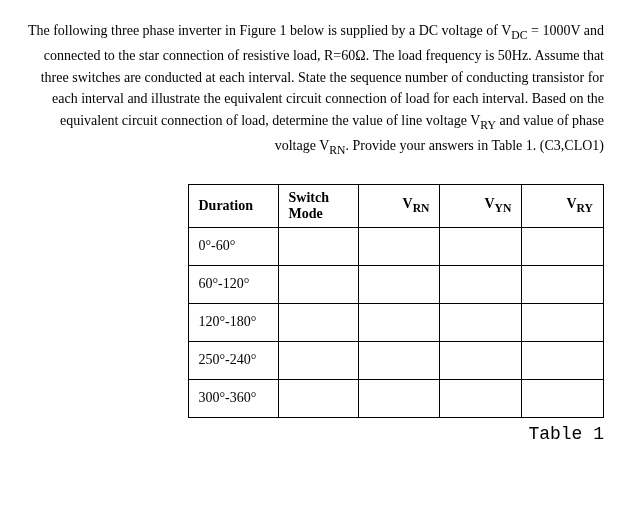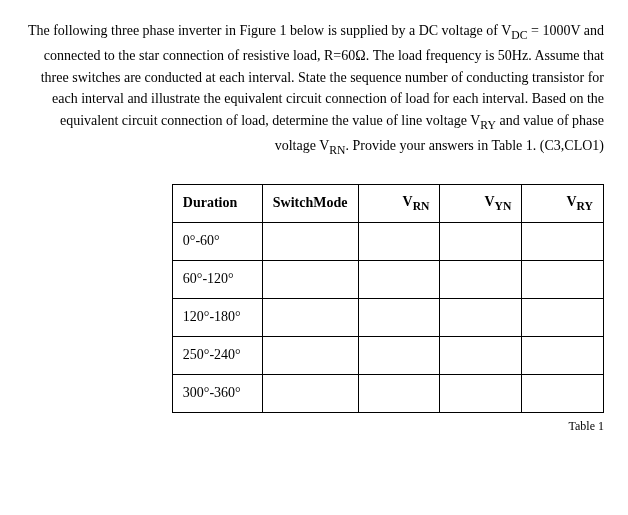--- a/index.html
+++ b/index.html
@@ -58,27 +58,28 @@
     .th-switch {
       min-width: 80px;
     }
     .th-vrn, .th-vyn, .th-vry {
       min-width: 70px;
       padding-left: 44px;
     }
 
     .col-header-multiline {
       display: flex;
+      flex-direction: column;
       align-items: flex-start;
     }
 
     .table-caption {
       margin-top: 6px;
-      font-size: 12px;
-      font-family: Liberation Serif, serif;
+      font-size: 18px;
+      font-family: Liberation Mono, monospace;
       text-align: center;
     }
   </style>
 </head>
 <body>
 
 <div class="paragraph">
   <span>The following three phase inverter in Figure 1 below is supplied by a DC voltage of
   V<sub>DC</sub> = 1000V and connected to the star connection of resistive load, R=60Ω. The load
   frequency is 50Hz. Assume that three switches are conducted at each interval. State the

